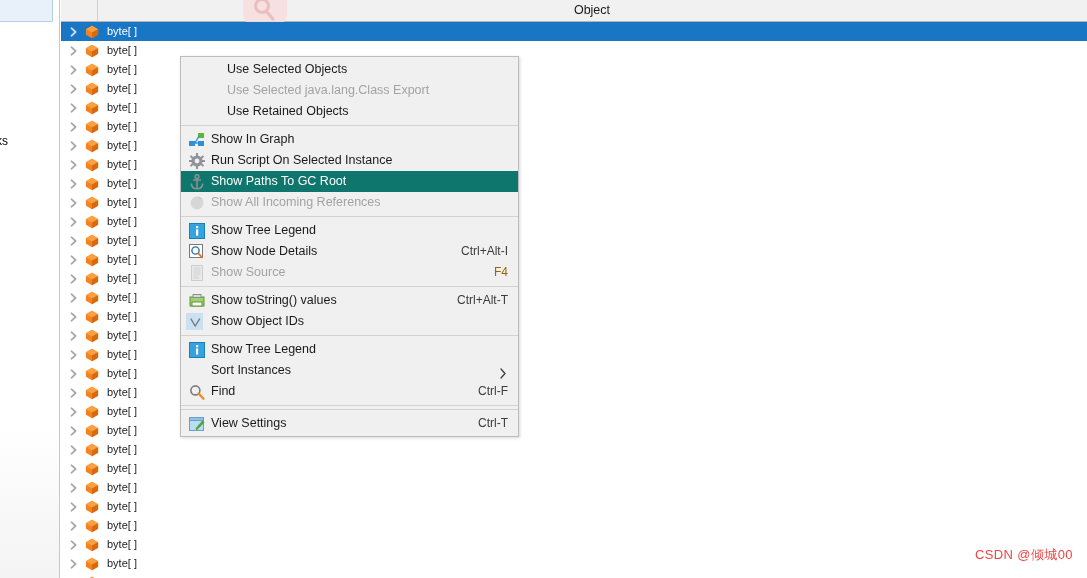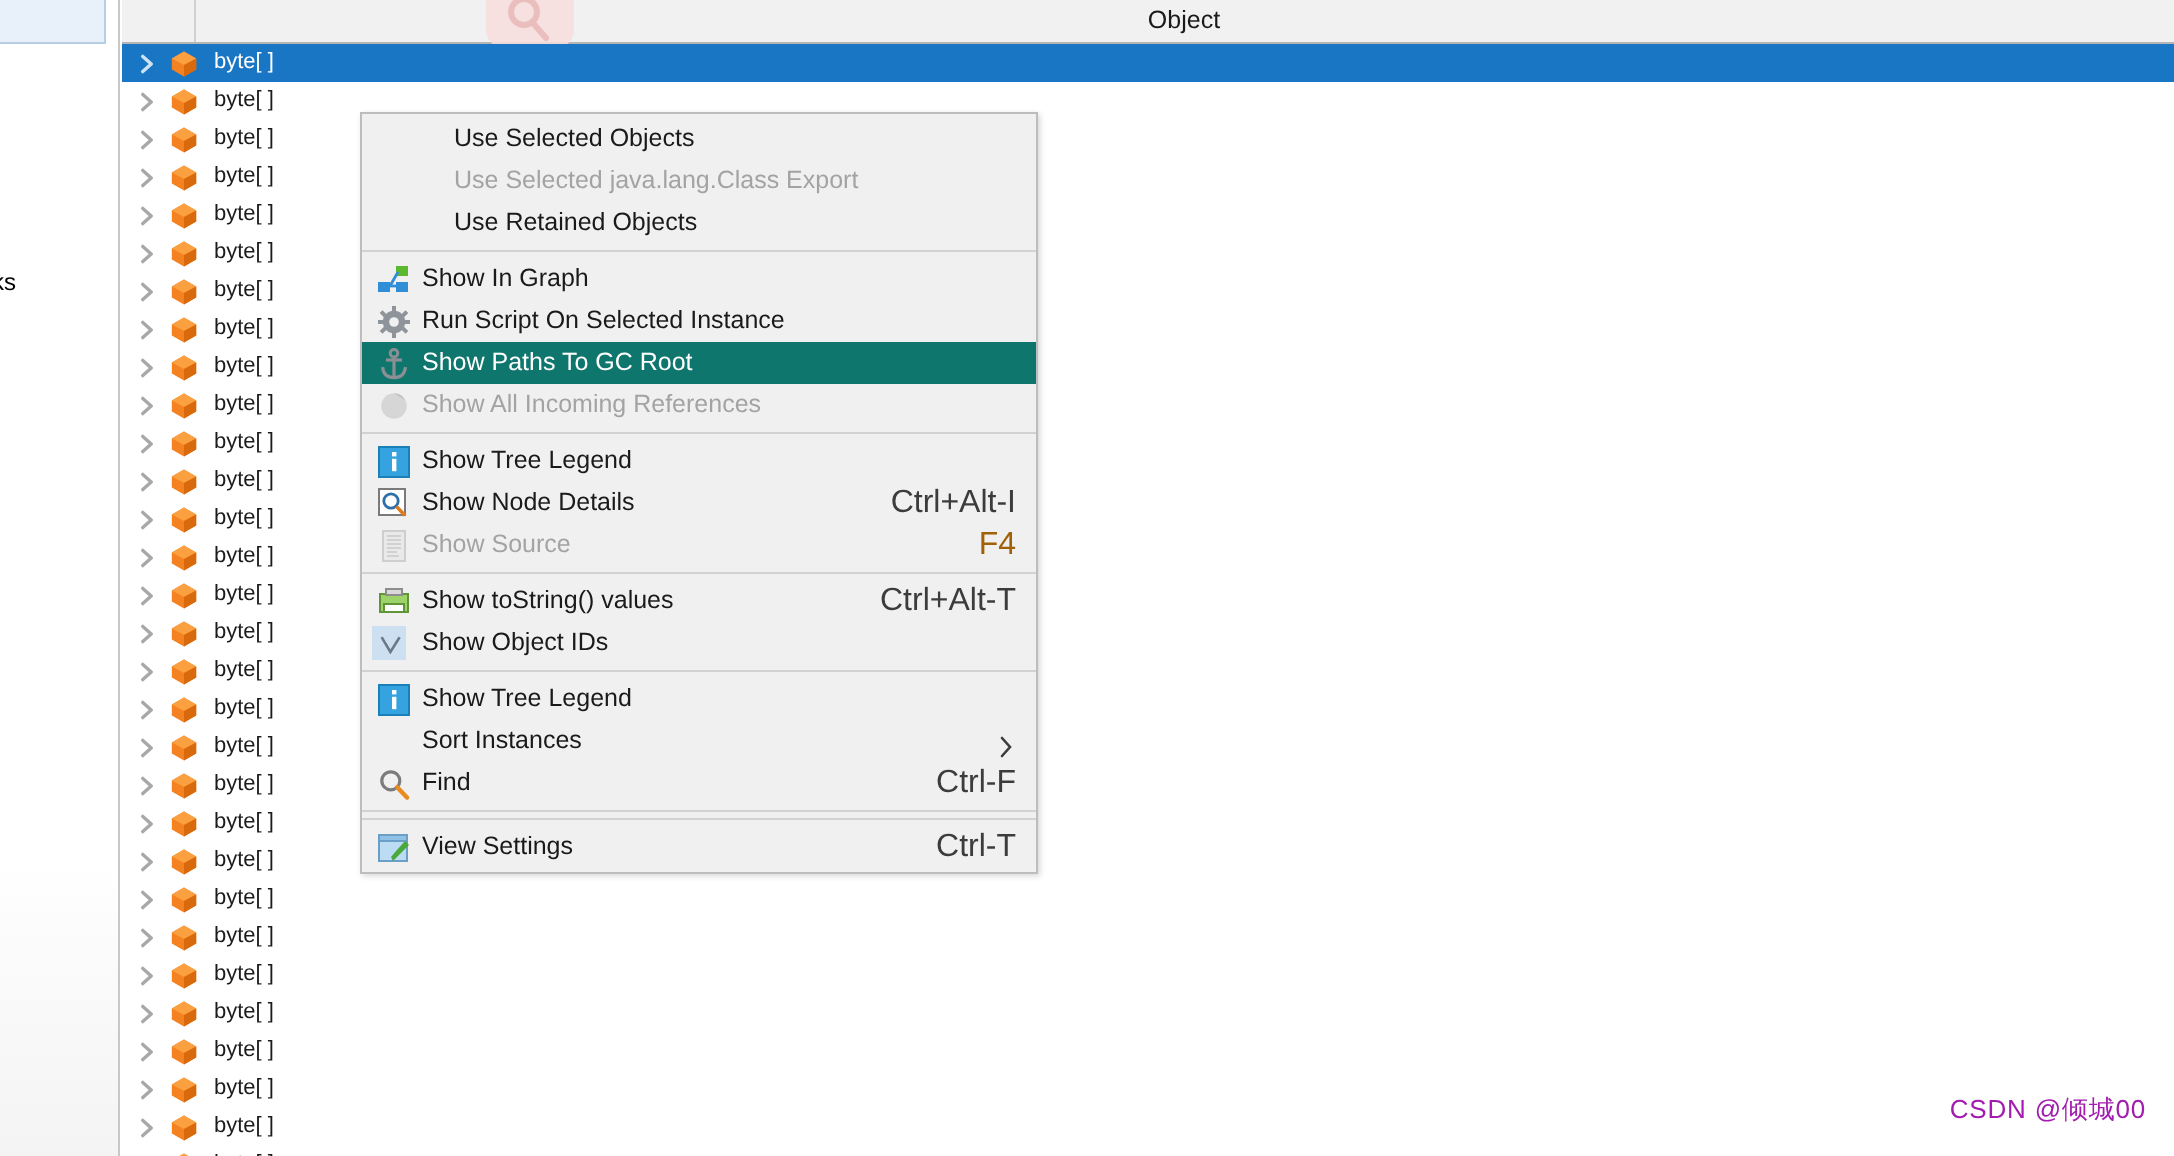--- a/index.html
+++ b/index.html
@@ -176,21 +176,21 @@
     color: #ffffff;
   }
   .menu-item .mi-icon {
     position: absolute;
     left: 8px; top: 3px;
     width: 16px; height: 16px;
   }
   .menu-item .mi-accel {
     position: absolute;
     right: 10px; top: 0;
-    font-size: 16px;
+    font-size: 12px;
     color: #3c3c3c;
   }
   .menu-item.disabled .mi-accel { color: #a16207; }
   .menu-item .mi-arrow {
     position: absolute;
     right: 11px; top: 5px;
     width: 8px; height: 11px;
   }
   .menu-sep {
     height: 1px;
@@ -205,21 +205,21 @@
     border: 1px solid #cde0f2;
     box-sizing: border-box;
   }
   .mi-check-box svg { position:absolute; left:3px; top:4px; }
 
   
   #watermark {
     position: absolute;
     right: 14px; bottom: 14px;
     font-size: 13px;
-    color: #a21caf;
+    color: #ef4444;
     letter-spacing: 0.4px;
     z-index: 60;
   }
 </style>
 </head>
 <body>
 
 <div id="left-panel">
   <div id="left-top-box"></div>
   <div id="left-clipped-label">ks</div>

